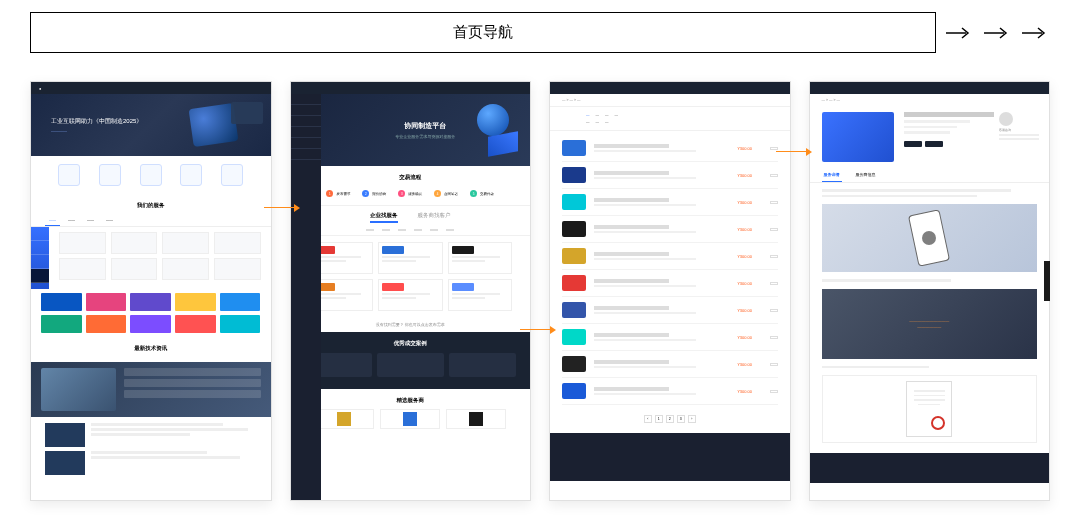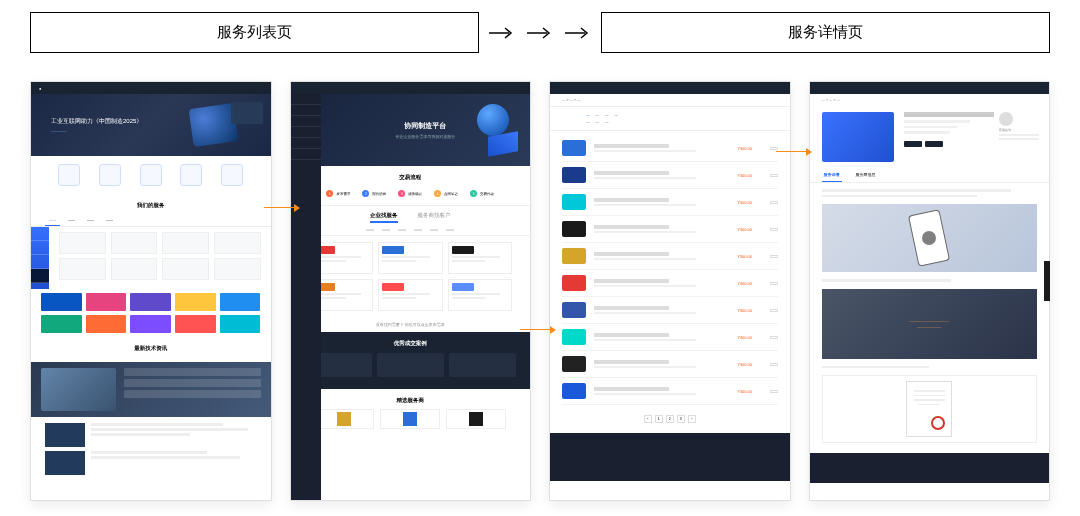--- a/index.html
+++ b/index.html
@@ -137,40 +137,39 @@
     .s4-seal { position: absolute; bottom: 6px; right: 6px; width: 14px; height: 14px; border: 2px solid #d4332a; border-radius: 50%; }
     .s4-footer { background: #1a2030; height: 30px; }
     
     .side-tag { position: absolute; right: 0; top: 180px; width: 6px; height: 40px; background: #1a1a1a; z-index: 10; }
   </style>
 </head>
 <body>
 
 <div class="container">
   <div class="flow">
-    <div class="flow-box">服务列表页</div>
+    <div class="flow-box">首页导航</div>
     <div class="flow-arrow">
         <svg viewBox="0 0 26 14">
           <line x1="0" y1="7" x2="20" y2="7" stroke="#000" stroke-width="1.5"></line>
           <polyline points="16,2 22,7 16,12" fill="none" stroke="#000" stroke-width="1.5"></polyline>
         </svg>
       </div>
     <div class="flow-arrow">
         <svg viewBox="0 0 26 14">
           <line x1="0" y1="7" x2="20" y2="7" stroke="#000" stroke-width="1.5"></line>
           <polyline points="16,2 22,7 16,12" fill="none" stroke="#000" stroke-width="1.5"></polyline>
         </svg>
       </div>
     <div class="flow-arrow">
         <svg viewBox="0 0 26 14">
           <line x1="0" y1="7" x2="20" y2="7" stroke="#000" stroke-width="1.5"></line>
           <polyline points="16,2 22,7 16,12" fill="none" stroke="#000" stroke-width="1.5"></polyline>
         </svg>
       </div>
-    <div class="flow-box">服务详情页</div>
   </div>
 
   <div class="screens">
     <div class="connector" style="left: 234px; top: 126px; width: 32px;"></div>
     <div class="connector" style="left: 490px; top: 248px; width: 32px;"></div>
     <div class="connector" style="left: 746px; top: 70px; width: 32px;"></div>
 
     <div class="screen">
       <div class="s1-header">
         <span class="s1-logo">●</span>

